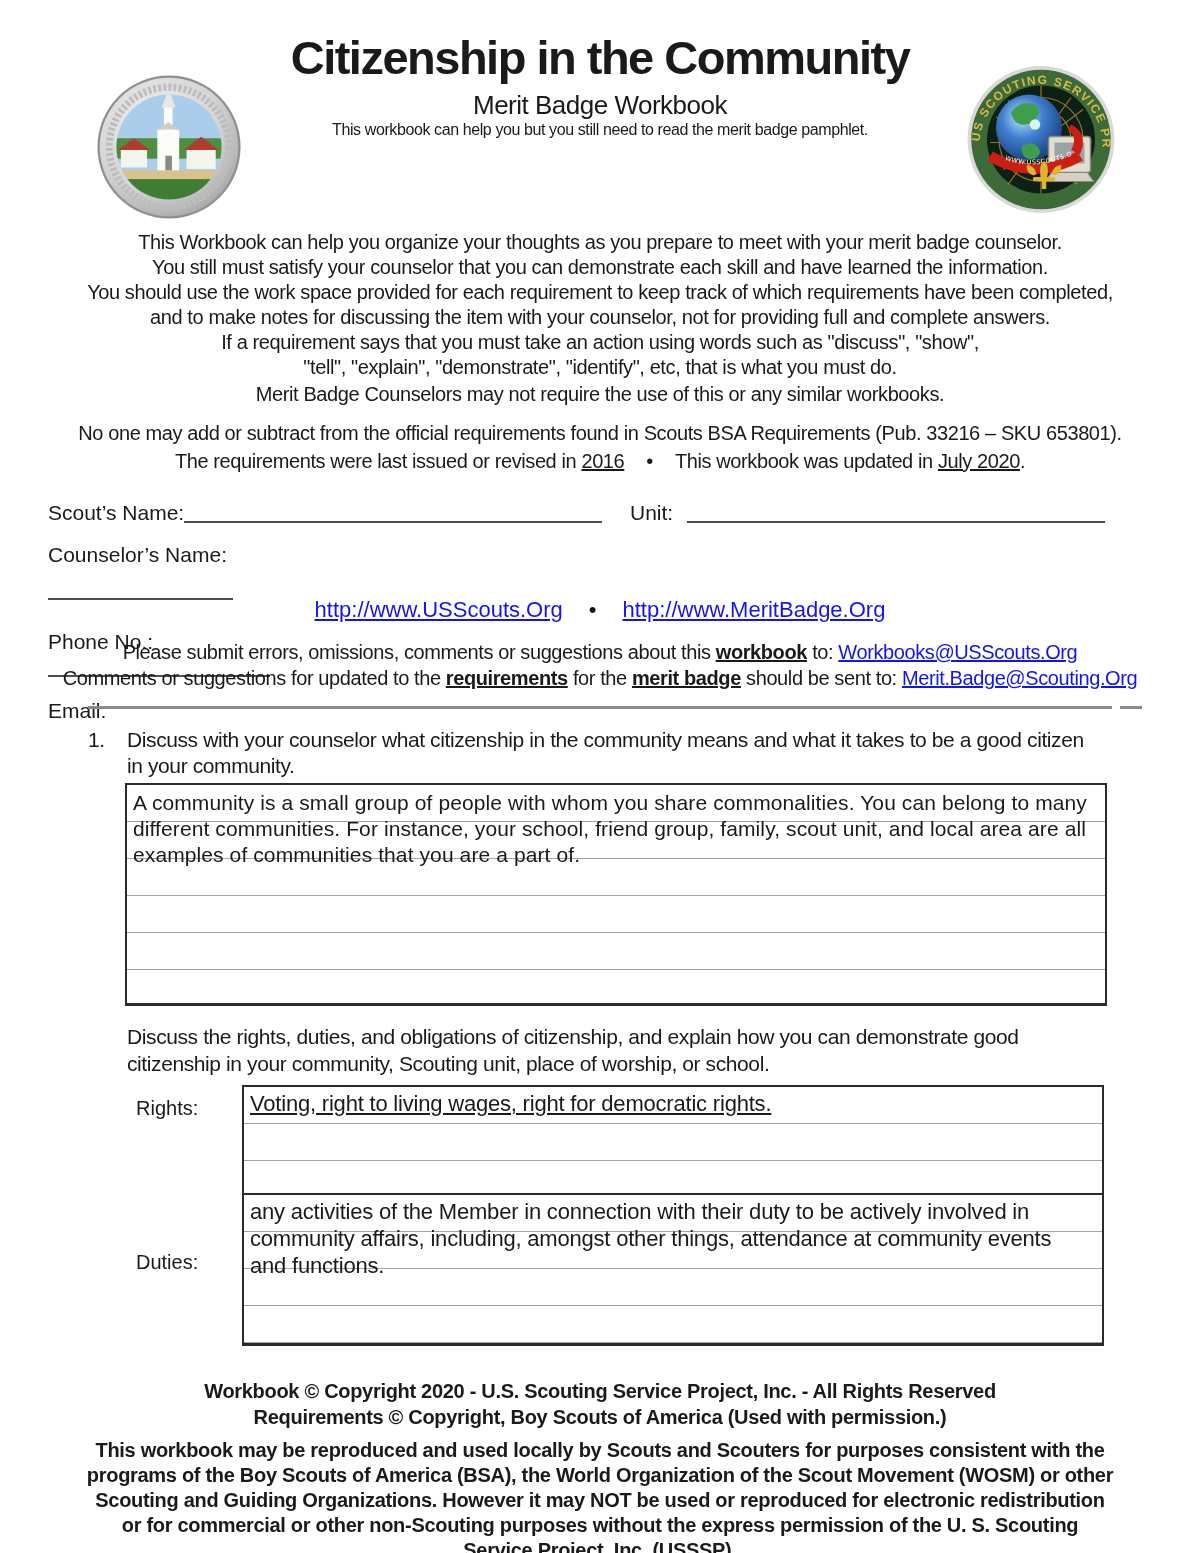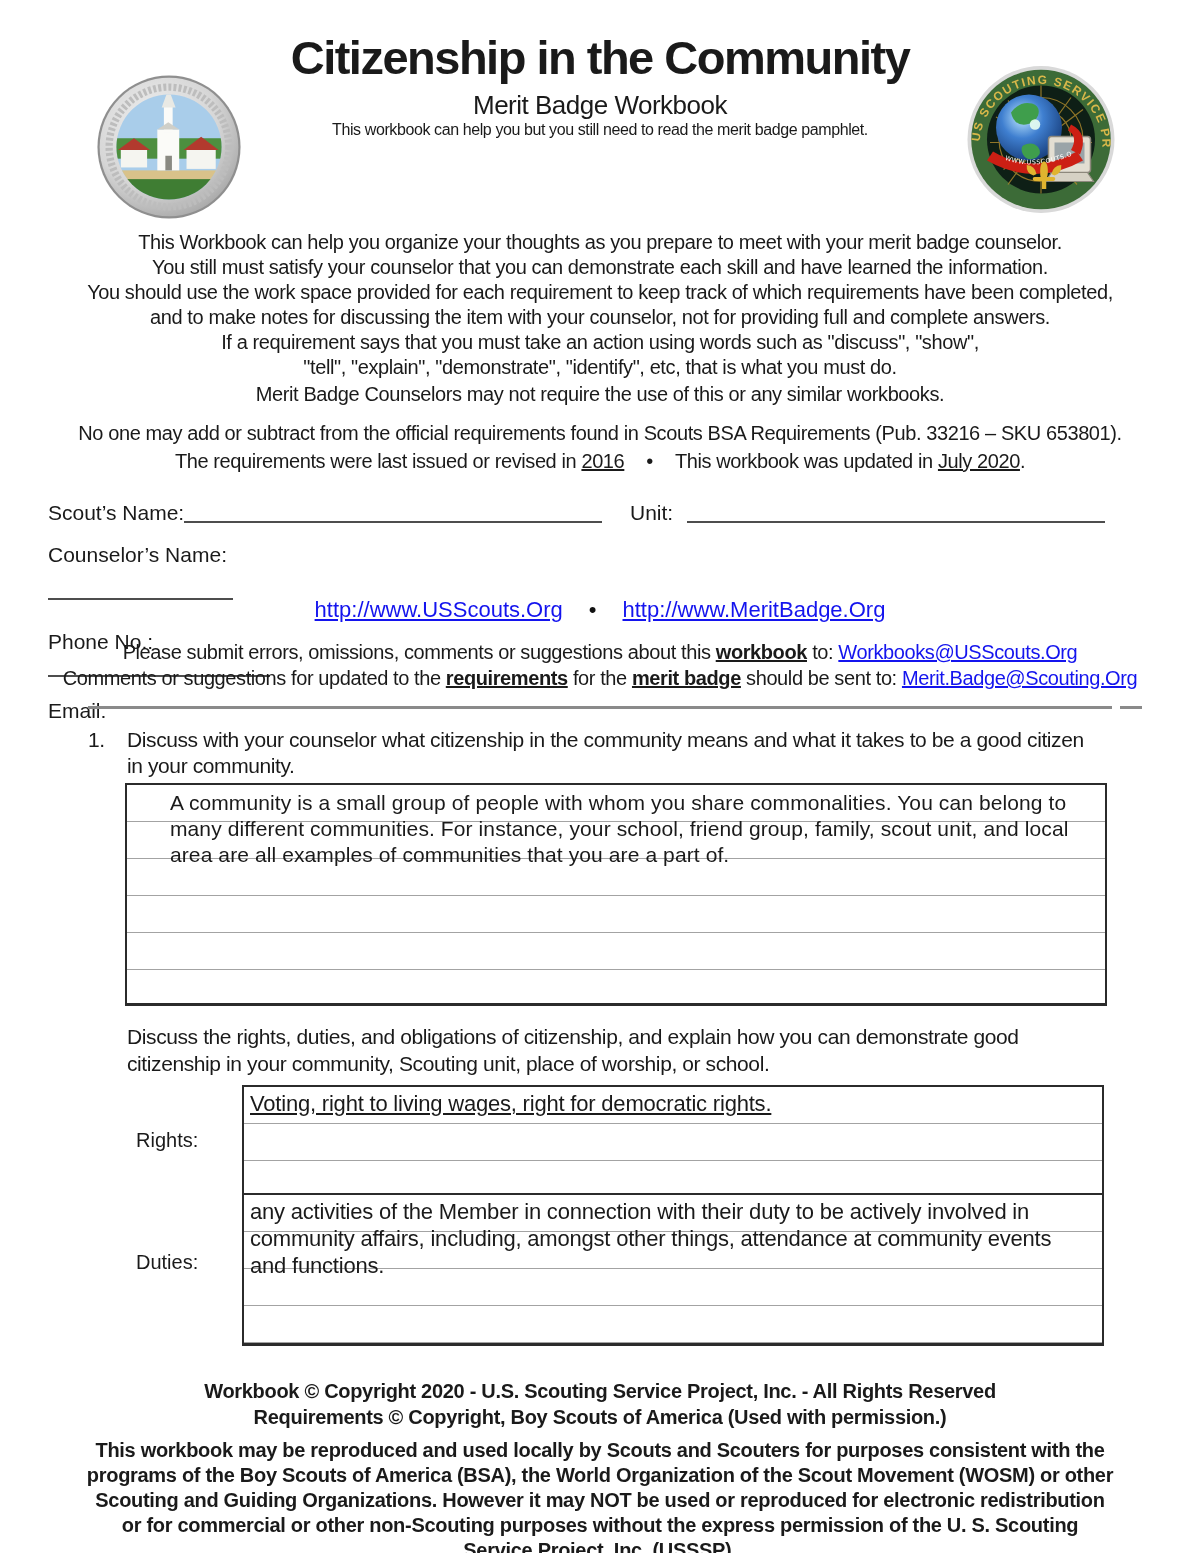--- a/index.html
+++ b/index.html
@@ -52,28 +52,27 @@
   
   .req { padding-left:88px; }
   .req-head { display:flex; margin-top:18px; font-size:21px; line-height:26px; }
   .req-num { width:39px; flex:0 0 39px; }
   .req-text { width:960px; }
   .ansbox {
     margin-top:4px; margin-left:37px; width:982px; height:223px;
     border:2px solid #2b2b2b; border-bottom-width:3px;
     background-image:repeating-linear-gradient(to bottom, transparent 0px, transparent 36px, #a3a3a3 36px, #a3a3a3 37px);
     font-family:"Liberation Sans", sans-serif;
-    padding-left:37px;
   }
   .ans-text { font-size:21px; line-height:26px; padding:5px 10px 0 6px; letter-spacing:0.1px; }
   .req2 { margin-top:17px; margin-left:39px; width:970px; font-size:21px; line-height:27px; }
 
   .rd-wrap { position:relative; margin-top:8px; margin-left:154px; width:862px; }
   .rd-label { position:absolute; left:-106px; font-size:20px; }
-  .rd-label.rights { top:12px;margin-top:32px; }
+  .rd-label.rights { top:12px; }
   .rd-label.duties { top:166px; }
   .rd-box { border:2px solid #2b2b2b; border-bottom-width:3px; }
   .rd-section {
     background-image:repeating-linear-gradient(to bottom, transparent 0px, transparent 36px, #a3a3a3 36px, #a3a3a3 37px);
   }
   .rd-rights { height:108px; border-bottom:2px solid #2b2b2b;text-decoration:underline; }
   .rd-duties { height:148px; }
   .rd-text { font-size:22px; line-height:27px; padding:3px 10px 0 6px; letter-spacing:-0.2px; }
 
   

